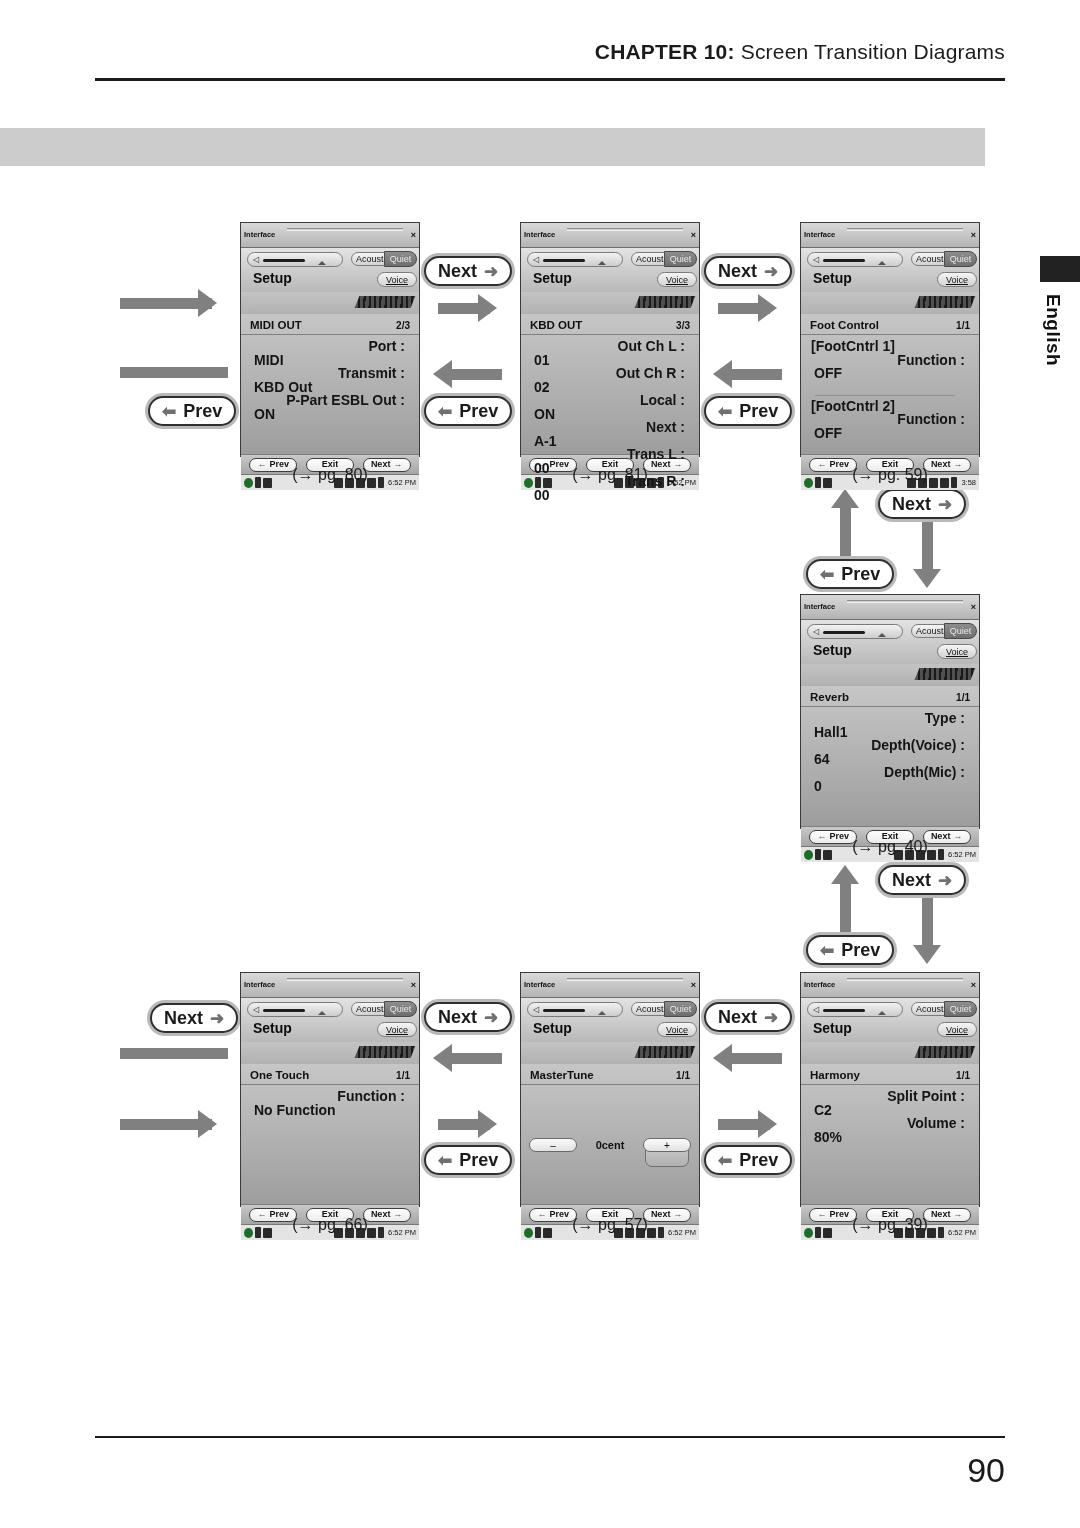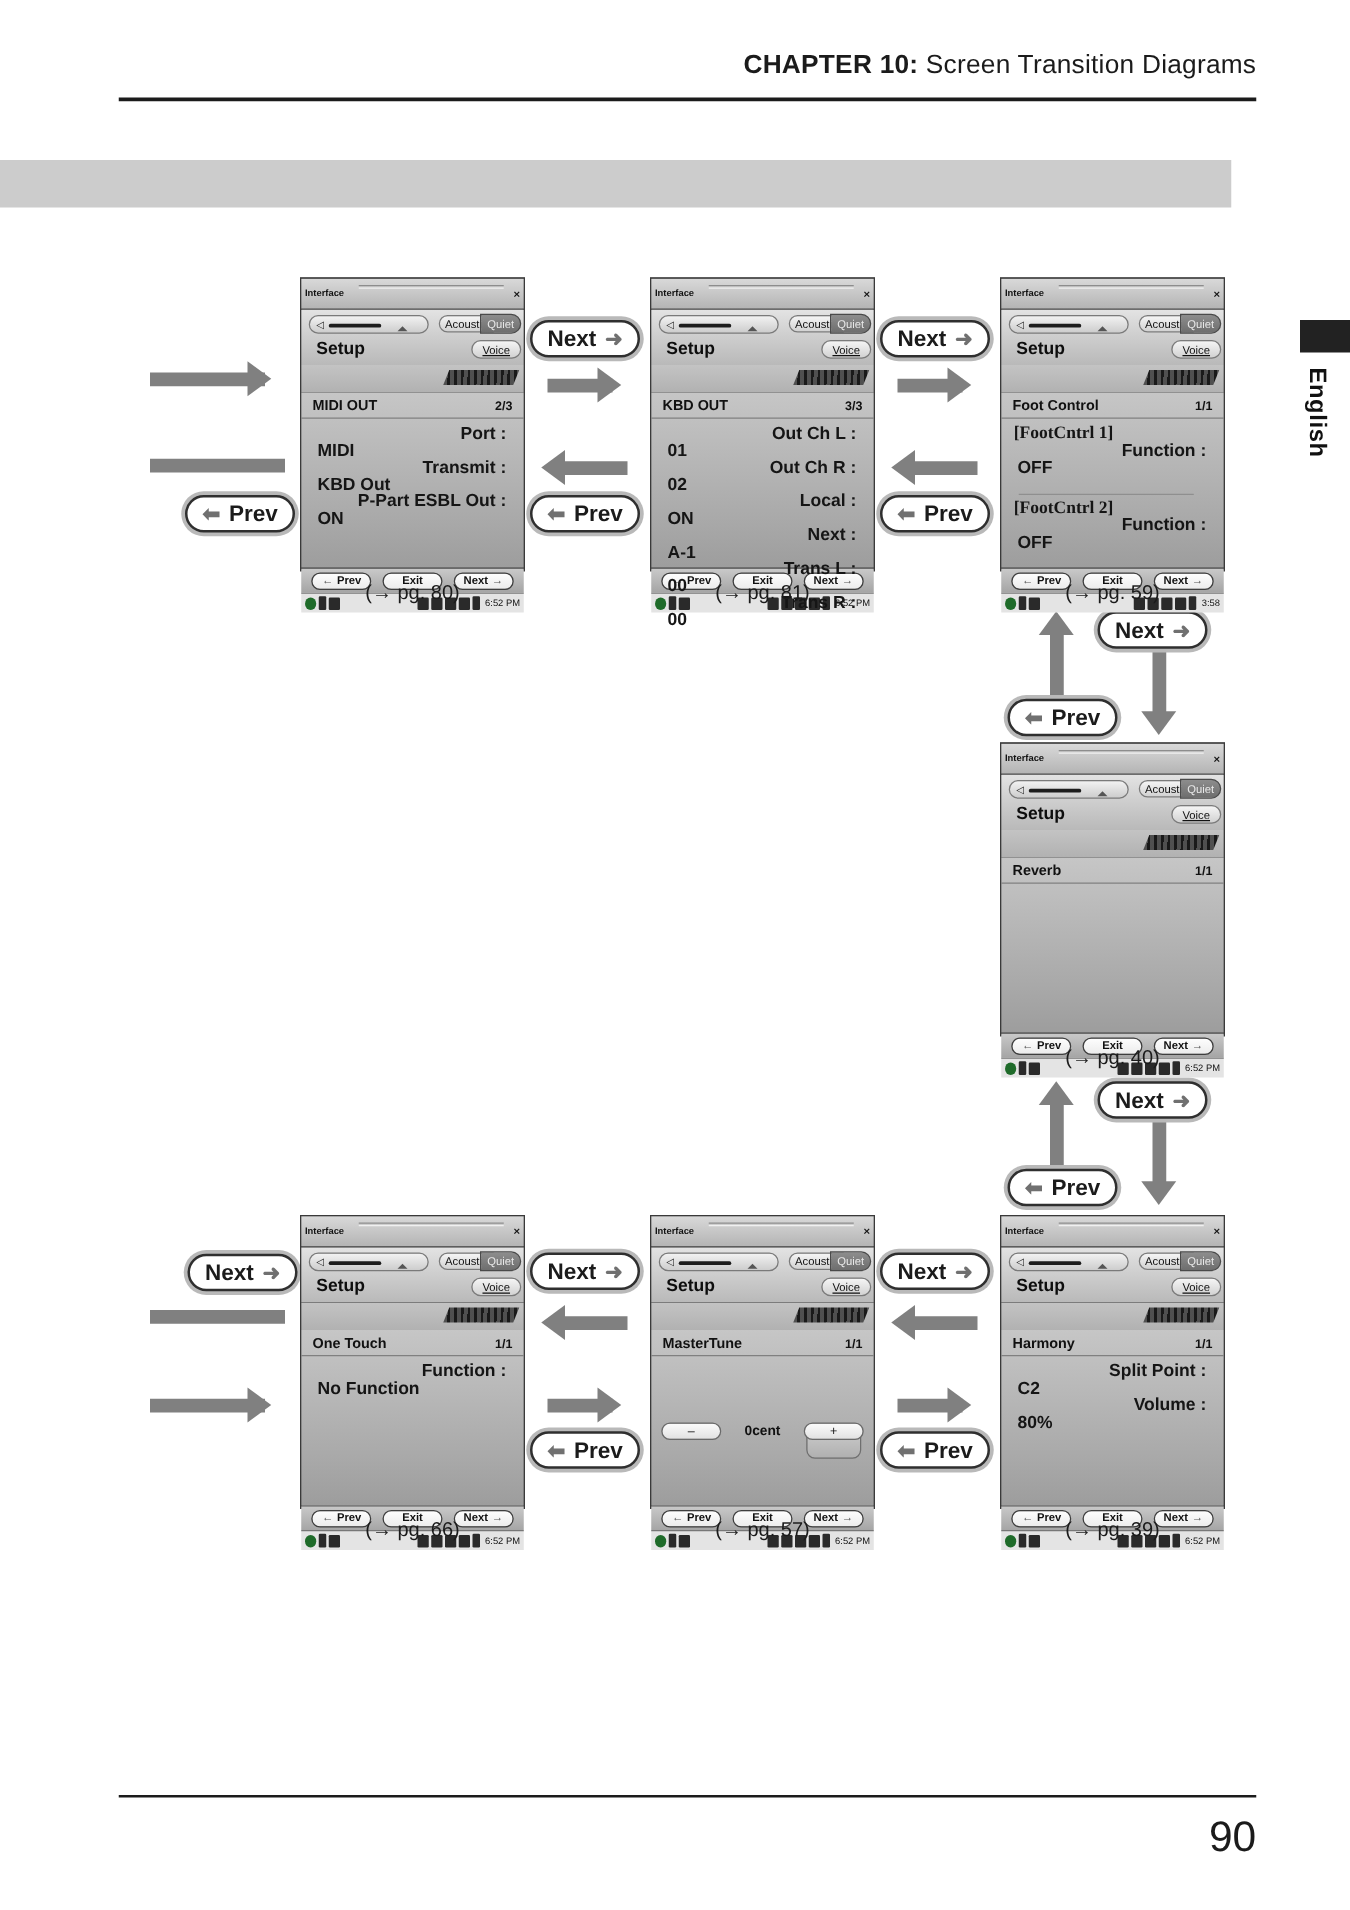--- a/index.html
+++ b/index.html
@@ -173,21 +173,20 @@
     font-size: 14px; font-weight: bold; color: #151515;
     line-height: 13.5px;
     white-space: nowrap;
     flex-direction: column;
   }
   .row .k { text-align: right; }
   .row .v { width: 62px; text-align: left; padding-left: 5px; }
   .row.group {
     justify-content: flex-start;
     padding-left: 2px;
-    font-family: Liberation Serif, serif;
   }
   .row.spacer { height: 9px; }
   .hr-sep { margin: 5px 10px 4px 6px; border-top: 1px solid #8f8f8f; }
 
   
   .mt-reset {
     position: absolute; right: 10px; top: 52px;
     width: 44px; height: 27px;
     border: 1px solid #6f6f6f; border-radius: 7px;
     background: linear-gradient(#cfcfcf, #b0b0b0);
@@ -624,20 +623,34 @@
       </div>
       <div class="dev-artband">
         <div class="swoop"></div>
         <div class="keys"></div>
       </div>
       <div class="dev-body">
         <div class="sec-title">
           <span class="name">Reverb</span>
           <span class="pager">1/1</span>
         </div>
+        <div class="rows">
+          <div class="row">
+            <span class="k">Type :</span>
+            <span class="v">Hall1</span>
+          </div>
+          <div class="row">
+            <span class="k">Depth(Voice) :</span>
+            <span class="v">64</span>
+          </div>
+          <div class="row">
+            <span class="k">Depth(Mic) :</span>
+            <span class="v">0</span>
+          </div>
+        </div>
       </div>
       <div class="dev-nav">
         <div class="nav-pill">
           <span class="ar">←</span>
           <span>Prev</span>
         </div>
         <div class="nav-pill">
           <span>Exit</span>
         </div>
         <div class="nav-pill">

